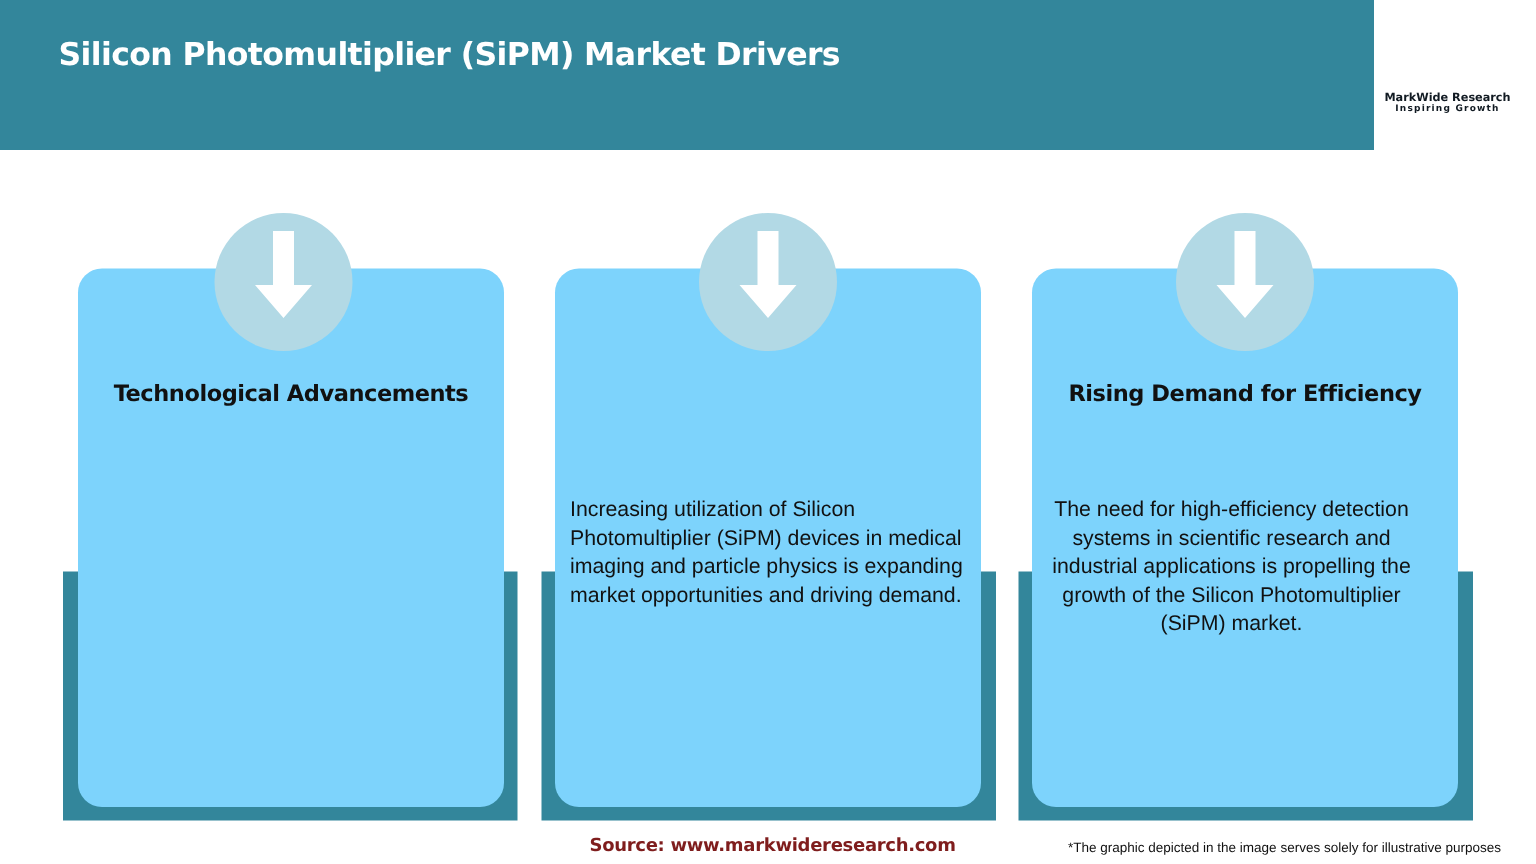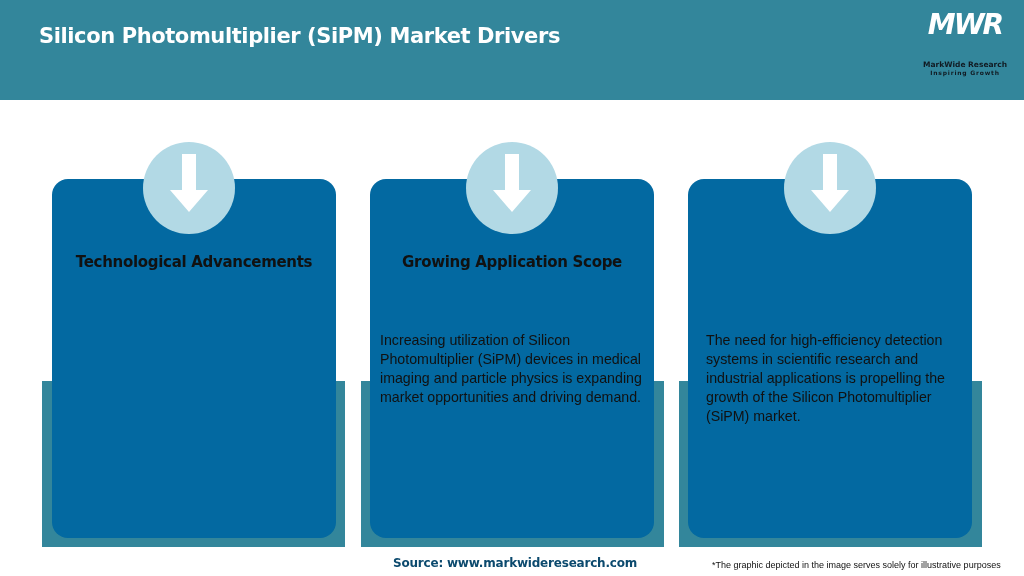--- a/index.html
+++ b/index.html
@@ -1,20 +1,20 @@
 <!DOCTYPE html>
 <html><head>
   <meta charset="utf-8">
   <style>
     * { box-sizing: border-box; margin: 0; padding: 0; }
     html, body { width: 1024px; height: 576px; overflow: hidden; background: #ffffff; }
     body { position: relative; font-family: "Liberation Sans", sans-serif; }
 
     .header {
-      position: absolute; left: 0; top: 0; width: 1024px; height: 100px;
+      position: absolute; left: 0; top: 0; width: 916px; height: 100px;
       background: #33869b;
     }
     .header-title {
       position: absolute; left: 39px; top: 24px;
       color: #ffffff; font-family: "DejaVu Sans", sans-serif; font-weight: bold;
       font-size: 21px; letter-spacing: -0.4px;
     }
     .logo {
       position: absolute; left: 920px; top: 10px; width: 90px; height: 50px;
       text-align: center;
@@ -30,41 +30,41 @@
     .logo-tag {
       font-family: "DejaVu Sans", sans-serif; font-weight: bold;
       font-size: 6px; color: #111a22; letter-spacing: 0.8px; line-height: 7px;
     }
 
     .backing {
       position: absolute; background: #33869b; top: 381px; height: 166px; width: 303px;
     }
     .card {
       position: absolute; top: 179px; width: 284px; height: 359px;
-      background: #0369a1; border-radius: 16px;
+      background: #7dd3fc; border-radius: 16px;
     }
     .circle {
       position: absolute; width: 92px; height: 92px; border-radius: 50%;
       background: #b2d9e5; top: 142px;
     }
     .circle svg { position: absolute; left: 0; top: 0; }
     .card-title {
       position: absolute; top: 74px; left: 0; width: 100%; text-align: center;
       font-family: "DejaVu Sans", sans-serif; font-weight: bold; font-size: 15px;
       color: #111111; letter-spacing: -0.3px;
     }
     .card-body {
       position: absolute; top: 152px; left: 13px; width: 262px;
       font-family: "Liberation Sans", sans-serif; font-size: 14.2px; line-height: 19px;
       color: #111111;
     }
 
     .source {
       position: absolute; left: 393px; top: 556px;
-      font-family: "DejaVu Sans", sans-serif; font-weight: bold; font-size: 12px; color: #0c4a6e;
+      font-family: "DejaVu Sans", sans-serif; font-weight: bold; font-size: 12px; color: #7f1d1d;
       letter-spacing: -0.2px;
     }
     .disclaimer {
       position: absolute; left: 712px; top: 560px;
       font-family: "Liberation Sans", sans-serif; font-size: 9px; color: #111111;
     }
   </style>
 </head>
 <body>
 
@@ -82,32 +82,32 @@
   <div class="card-title">Technological Advancements</div>
 </div>
 <div class="circle" style="left:143px;">
   <svg width="92" height="92" viewBox="0 0 92 92">
     <polygon points="39,12 53,12 53,48 65,48 46,70 27,48 39,48" fill="#ffffff"></polygon>
   </svg>
 </div>
 
 <div class="backing" style="left:361px;"></div>
 <div class="card" style="left:370px;">
-  <div class="card-title">Growing Application Scope</div>
   <div class="card-body" style="left:10px;">Increasing utilization of Silicon Photomultiplier (SiPM) devices in medical imaging and particle physics is expanding market opportunities and driving demand.</div>
 </div>
 <div class="circle" style="left:466px;">
   <svg width="92" height="92" viewBox="0 0 92 92">
     <polygon points="39,12 53,12 53,48 65,48 46,70 27,48 39,48" fill="#ffffff"></polygon>
   </svg>
 </div>
 
 <div class="backing" style="left:679px;"></div>
 <div class="card" style="left:688px;">
-  <div class="card-body" style="left:18px;">The need for high-efficiency detection systems in scientific research and industrial applications is propelling the growth of the Silicon Photomultiplier (SiPM) market.</div>
+  <div class="card-title">Rising Demand for Efficiency</div>
+  <div class="card-body" style="left:2px;text-align:center;">The need for high-efficiency detection systems in scientific research and industrial applications is propelling the growth of the Silicon Photomultiplier (SiPM) market.</div>
 </div>
 <div class="circle" style="left:784px;">
   <svg width="92" height="92" viewBox="0 0 92 92">
     <polygon points="39,12 53,12 53,48 65,48 46,70 27,48 39,48" fill="#ffffff"></polygon>
   </svg>
 </div>
 
 <div class="source">Source: www.markwideresearch.com</div>
 <div class="disclaimer">*The graphic depicted in the image serves solely for illustrative purposes</div>
 

